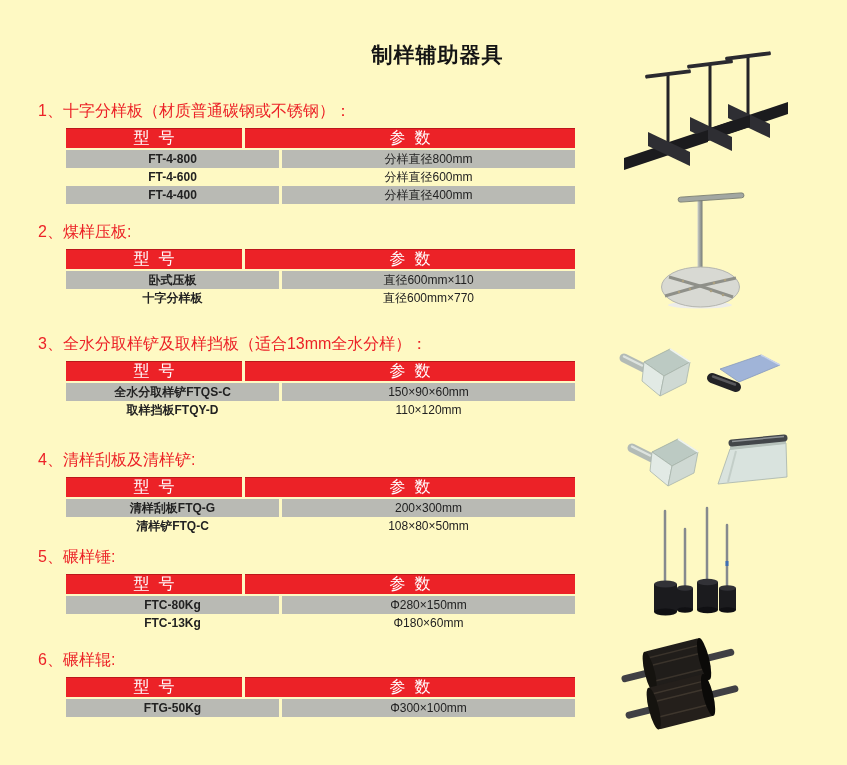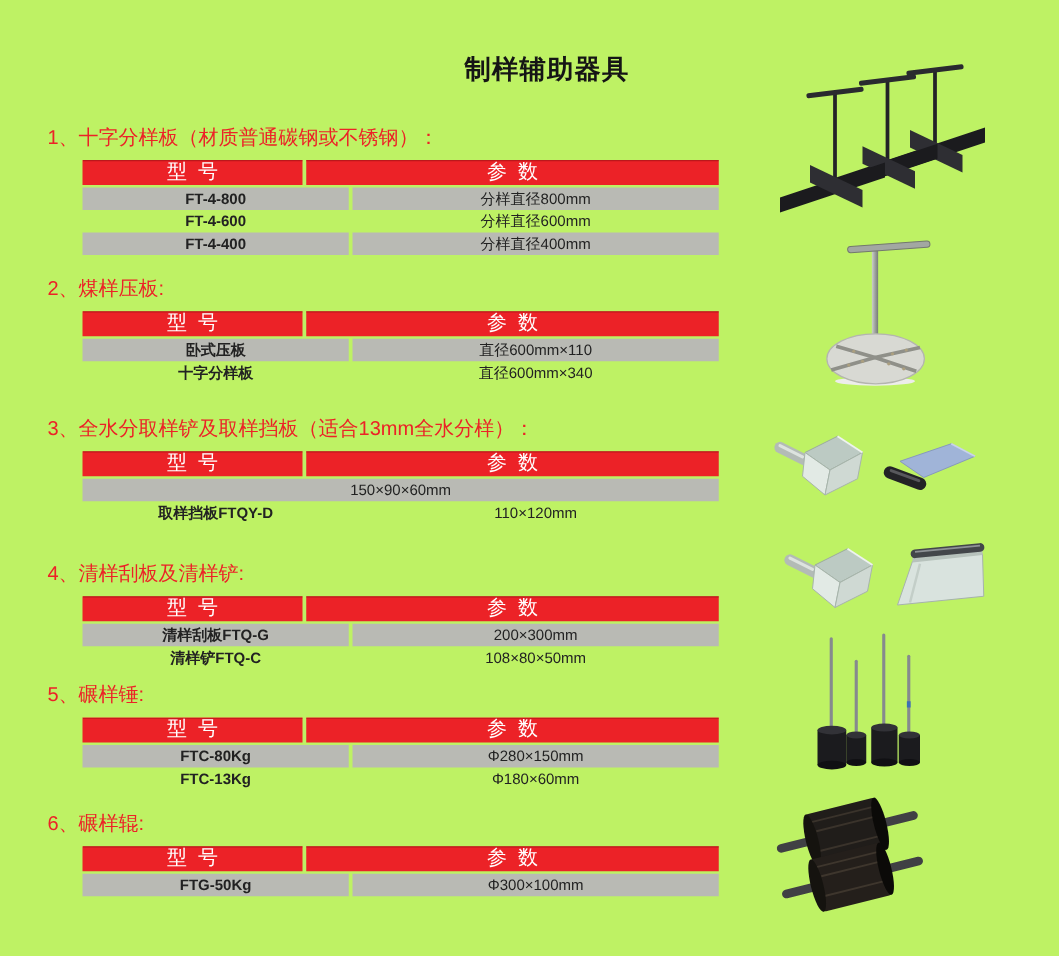--- a/index.html
+++ b/index.html
@@ -1,19 +1,19 @@
 <!DOCTYPE html>
 <html lang="zh"><head>
 <meta charset="utf-8">
 <style>
   html,body{margin:0;padding:0;background:#ffffff;}
   .page{
     position:relative;
     width:847px;height:765px;
-    background:#bef264;
+    background:#fef9c3;
     overflow:hidden;
     font-family:"Liberation Sans","DejaVu Sans",sans-serif;
     color:#1f1f1f;
   }
   .page-title{
     position:absolute;top:41px;left:0;width:875px;
     text-align:center;
     font-size:21px;font-weight:700;color:#151515;
     letter-spacing:1px;
     margin:0;
@@ -83,33 +83,34 @@
       <div class="t-head">
         <div class="th th-model">型  号</div>
         <div class="th th-param">参  数</div>
       </div>
       <div class="t-row odd">
         <div class="td td-model">卧式压板</div>
         <div class="td td-param">直径600mm×110</div>
       </div>
       <div class="t-row">
         <div class="td td-model">十字分样板</div>
-        <div class="td td-param">直径600mm×340</div>
+        <div class="td td-param">直径600mm×770</div>
       </div>
     </div>
   </section>
 
   <section class="sec" style="top:318px">
     <h2 class="sec-heading">3、全水分取样铲及取样挡板（适合13mm全水分样）：</h2>
     <div class="spec-table">
       <div class="t-head">
         <div class="th th-model">型  号</div>
         <div class="th th-param">参  数</div>
       </div>
       <div class="t-row odd">
+        <div class="td td-model">全水分取样铲FTQS-C</div>
         <div class="td td-param">150×90×60mm</div>
       </div>
       <div class="t-row">
         <div class="td td-model">取样挡板FTQY-D</div>
         <div class="td td-param">110×120mm</div>
       </div>
     </div>
   </section>
 
   <section class="sec" style="top:434px">

